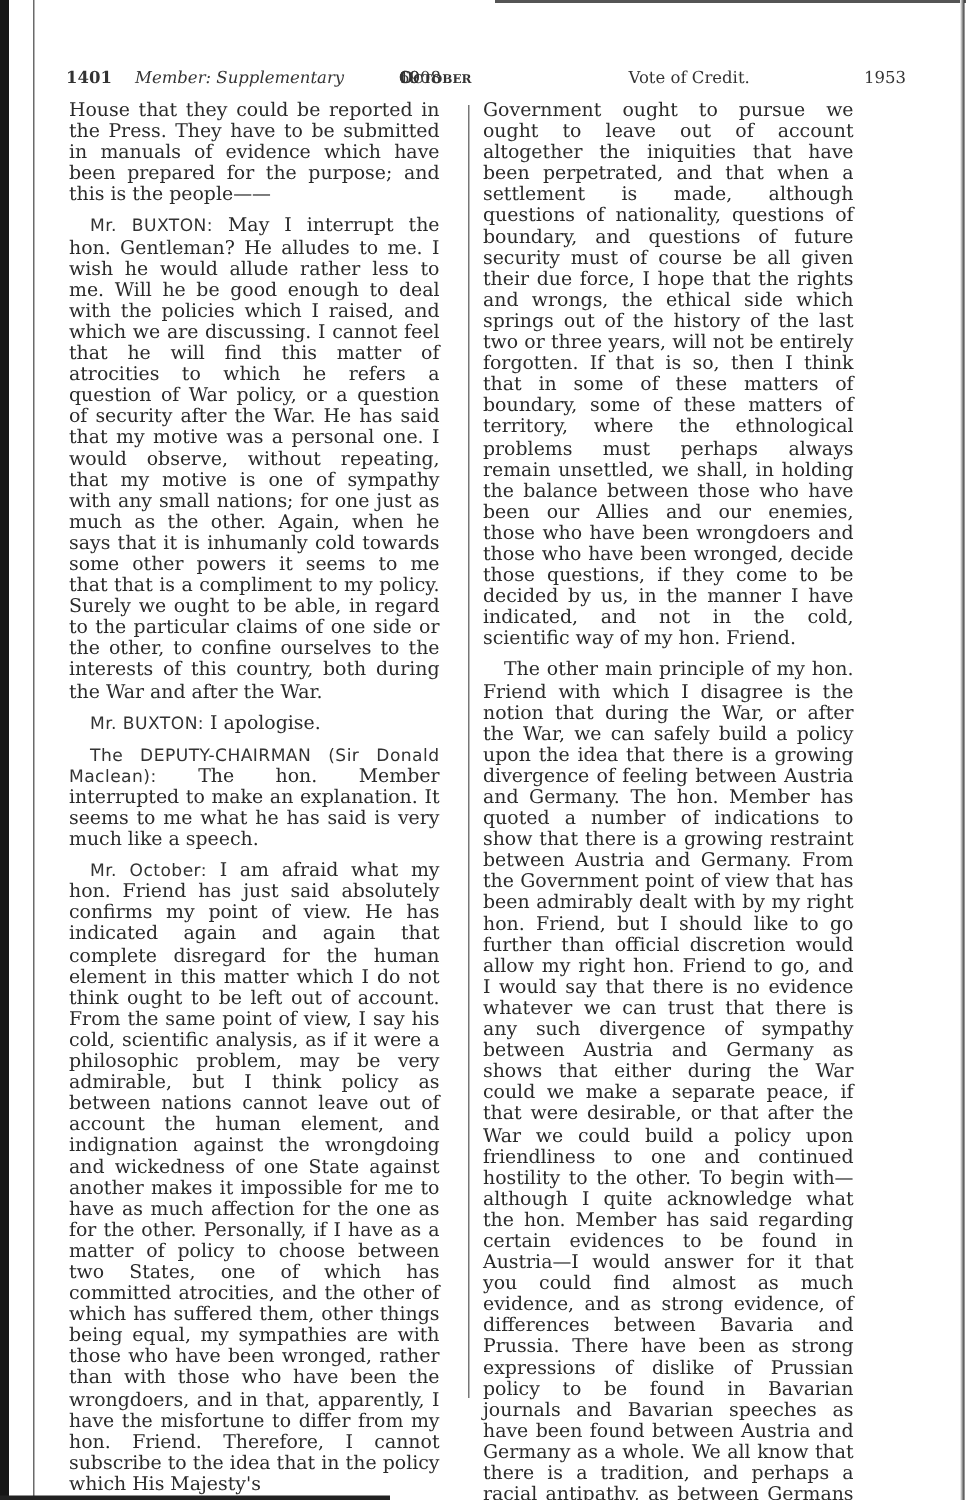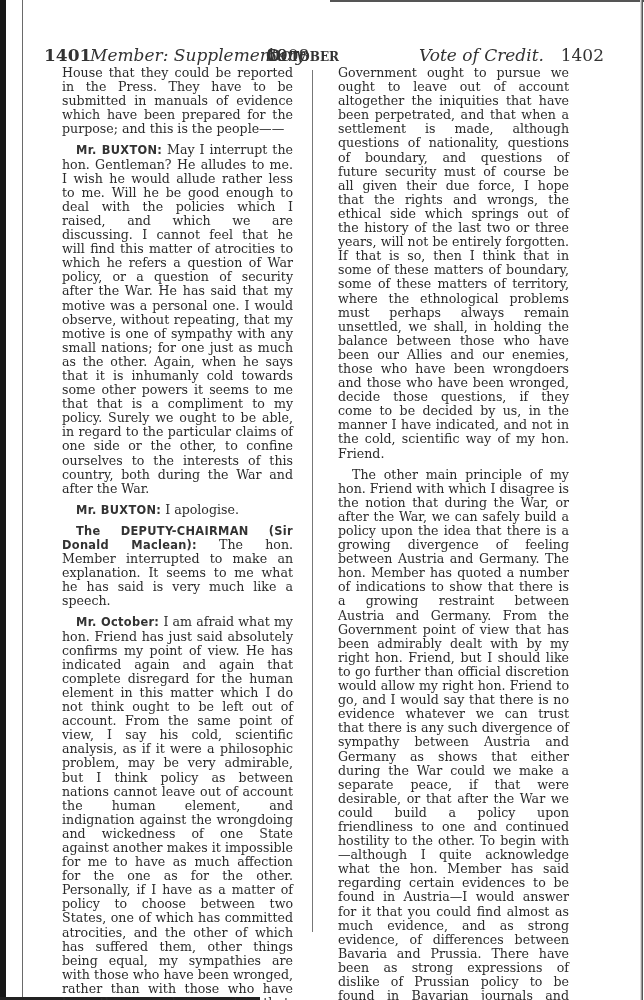--- a/index.html
+++ b/index.html
@@ -44,33 +44,33 @@
     left: 0; bottom: 0;
     width: 260px; height: 3px;
     background: #222;
   }
   .running-header {
     position: absolute;
     top: 45px;
     left: 44px;
     width: 560px;
     height: 18px;
-    font-size: 17px;
+    font-size: 11px;
     color: #333;
   }
   .running-header span {
     position: absolute;
     top: 0;
     white-space: nowrap;
   }
   .rh-left-num { left: 0; font-weight: bold; }
   .rh-left-title { left: 46px; font-style: italic; }
   .rh-date { left: 222px; }
   .rh-date .sc { font-variant: small-caps; font-weight: bold; }
-  .rh-right-title { left: 375px; font-style: italic; }
+  .rh-right-title { left: 375px; }
   .rh-right-num { right: 0; }
 
   .column {
     position: absolute;
     top: 66px;
     width: 247px;
     font-size: 12.6px;
     line-height: 14.1px;
     text-align: justify;
     color: #2b2b2b;
@@ -79,28 +79,28 @@
   .col-right { left: 322px; }
   .col-divider {
     position: absolute;
     left: 312px;
     top: 70px;
     width: 1px;
     height: 862px;
     background: #777;
   }
   .para {
-    margin: 0 0 7px 16px;
+    margin: 0 0 7px 0;
     text-indent: 0;
   }
   .para.indent { text-indent: 14px; }
   .speaker {
     font-family: "DejaVu Sans", "Liberation Sans", sans-serif;
     font-size: 11.4px;
-    font-weight: bold;
+    font-weight: normal;
     letter-spacing: 0.3px;
     color: #333;
   }
   .para.cont { text-indent: 0; }
 </style>
 </head>
 <body>
 
 <div class="scan-edge-left-black"></div>
 <div class="page-border-left"></div>
@@ -110,21 +110,21 @@
 
 <div class="running-header">
   <span class="rh-left-num">1401</span>
   <span class="rh-left-title">Member: Supplementary</span>
   <span class="rh-date">
     <span>60</span>
     <span class="sc">October</span>
     <span>1908</span>
   </span>
   <span class="rh-right-title">Vote of Credit.</span>
-  <span class="rh-right-num">1402</span>
+  <span class="rh-right-num">1953</span>
 </div>
 
 <div class="col-divider"></div>
 
 <div class="column col-left">
   <p class="para cont">
     <span>House that they could be reported in the Press. They have to be submitted in manuals of evidence which have been prepared for the purpose; and this is the people——</span>
   </p>
   <p class="para indent">
     <span class="speaker">Mr. BUXTON:</span>

